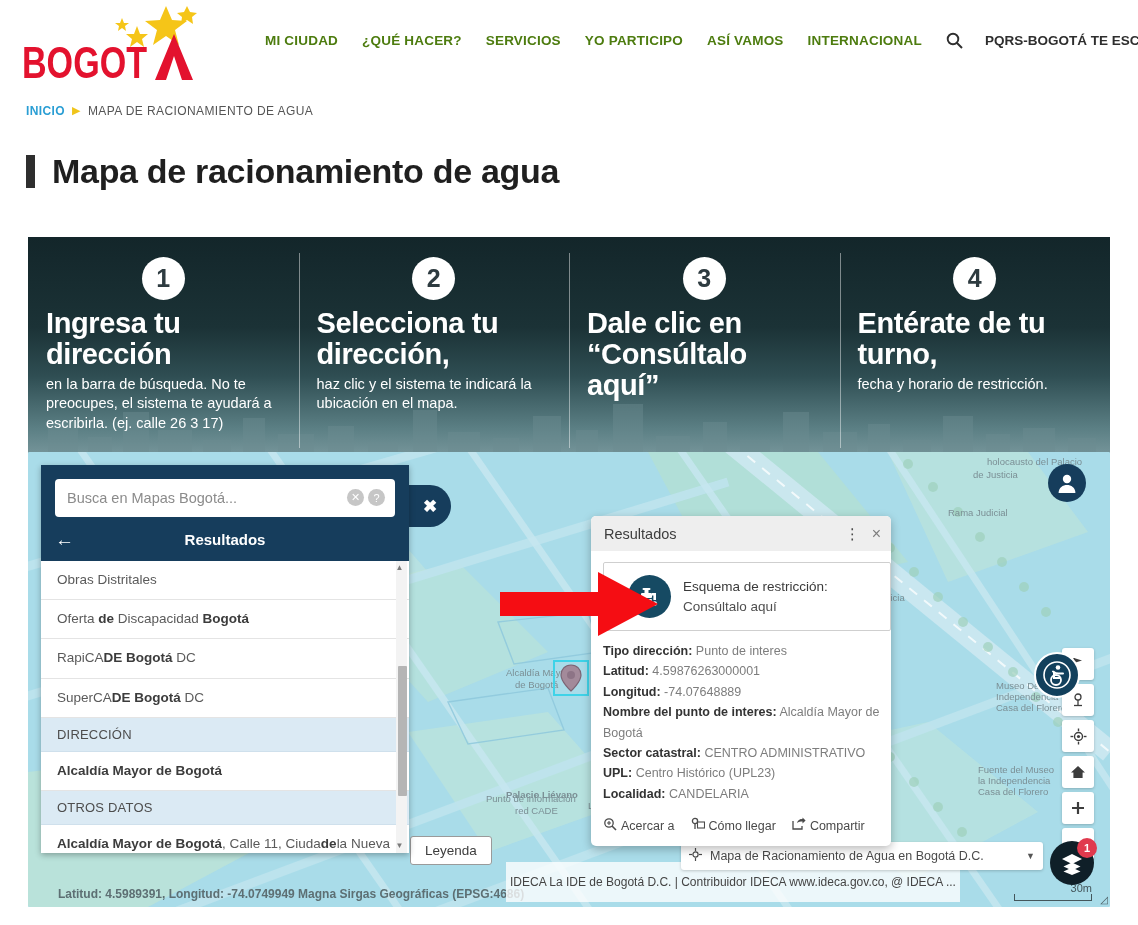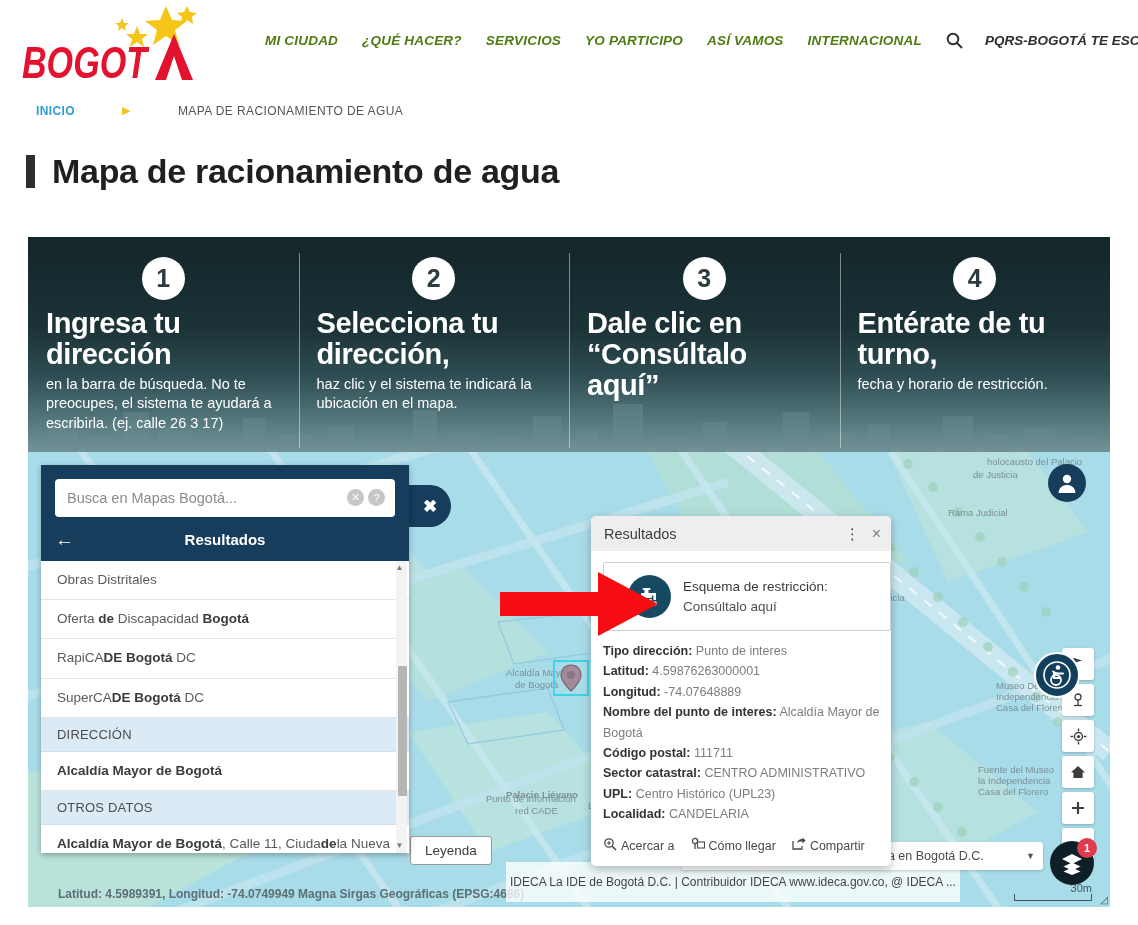--- a/index.html
+++ b/index.html
@@ -5,33 +5,33 @@
   * { box-sizing: border-box; margin: 0; padding: 0; }
   html, body {
     width: 1138px; height: 925px;
     background: #ffffff;
     font-family: "Liberation Sans", sans-serif;
     overflow: hidden;
   }
   #page { position: relative; width: 1138px; height: 925px; background:#fff; }
 
   
-  .site-header { position:absolute; top:0; left:0; width:1138px; height:97px; background:#fff;font-style:italic; }
+  .site-header { position:absolute; top:0; left:0; width:1138px; height:97px; background:#fff; }
   .logo-wrap { position:absolute; left:22px; top:4px; width:175px; height:90px; }
   .logo-stars { position:absolute; left:0; top:0; width:175px; height:48px; }
 
   .main-nav { position:absolute; left:265px; top:32px; display:flex; align-items:center; gap:0; }
   .nav-item { font-size:13.5px; font-weight:bold; color:#4d7c0f; letter-spacing:.2px;
      margin-right:24px; white-space:nowrap; cursor:pointer; }
   .nav-icon-search { margin-right:22px; cursor:pointer; display:flex; align-items:center;}
   .nav-pqrs { font-size:13.5px; font-weight:bold; color:#2e2e2e; margin-right:10px; white-space:nowrap; cursor:pointer;}
 
   
-  .breadcrumb { position:absolute; left:36px; top:104px; display:flex; 
-     font-size:12px; letter-spacing:.4px;gap:40px; }
+  .breadcrumb { position:absolute; left:26px; top:104px; display:flex; 
+     font-size:12px; letter-spacing:.4px; }
   .bc-home { color:#2a9ed4; font-weight:bold; cursor:pointer; }
   .bc-sep { color:#f0c419; margin:0 7px; font-size:11px; }
   .bc-current { color:#555; font-weight:500; }
 
   
   .page-title-row { position:absolute; left:26px; top:152px; display:flex; align-items:center; }
   .title-bar { width:9px; height:33px; background:#2e2e2e; margin-right:17px; }
   .page-title { font-size:34px; font-weight:bold; color:#1f1f1f; letter-spacing:-.3px; }
 
   
@@ -417,24 +417,20 @@
           </div>
           <div>
             <b>Longitud:</b>
             <span>-74.07648889</span>
           </div>
           <div>
             <b>Nombre del punto de interes:</b>
             <span>Alcaldía Mayor de Bogotá</span>
           </div>
           <div>
-            <b>Código postal:</b>
-            <span>111711</span>
-          </div>
-          <div>
             <b>Sector catastral:</b>
             <span>CENTRO ADMINISTRATIVO</span>
           </div>
           <div>
             <b>UPL:</b>
             <span>Centro Histórico (UPL23)</span>
           </div>
           <div>
             <b>Localidad:</b>
             <span>CANDELARIA</span>

